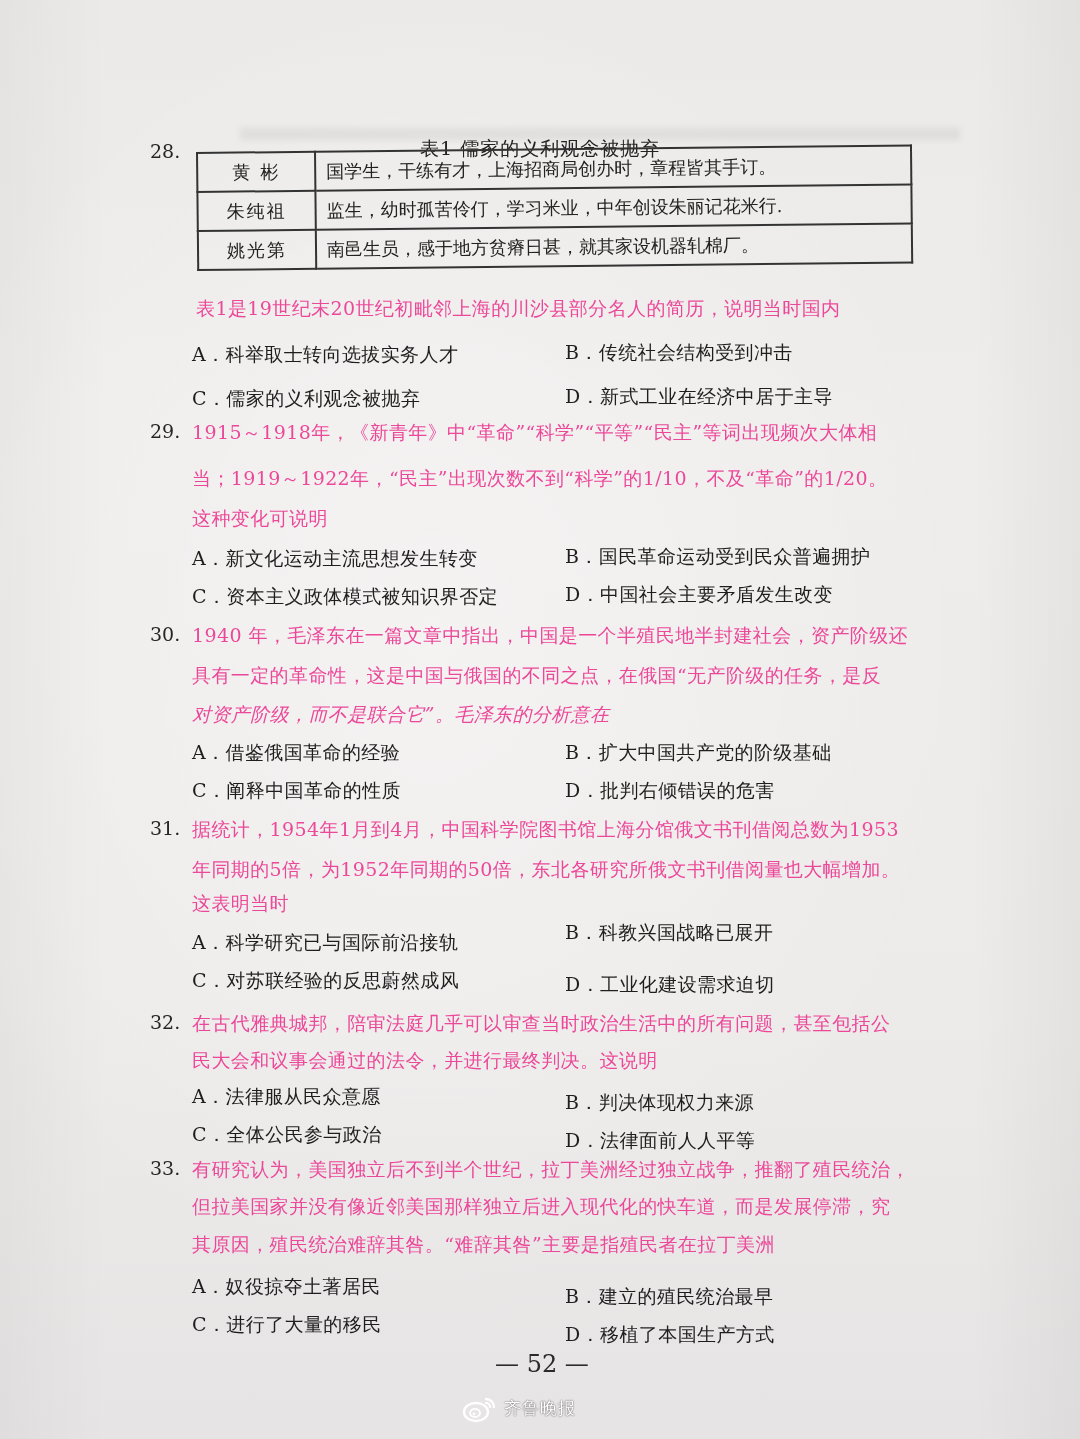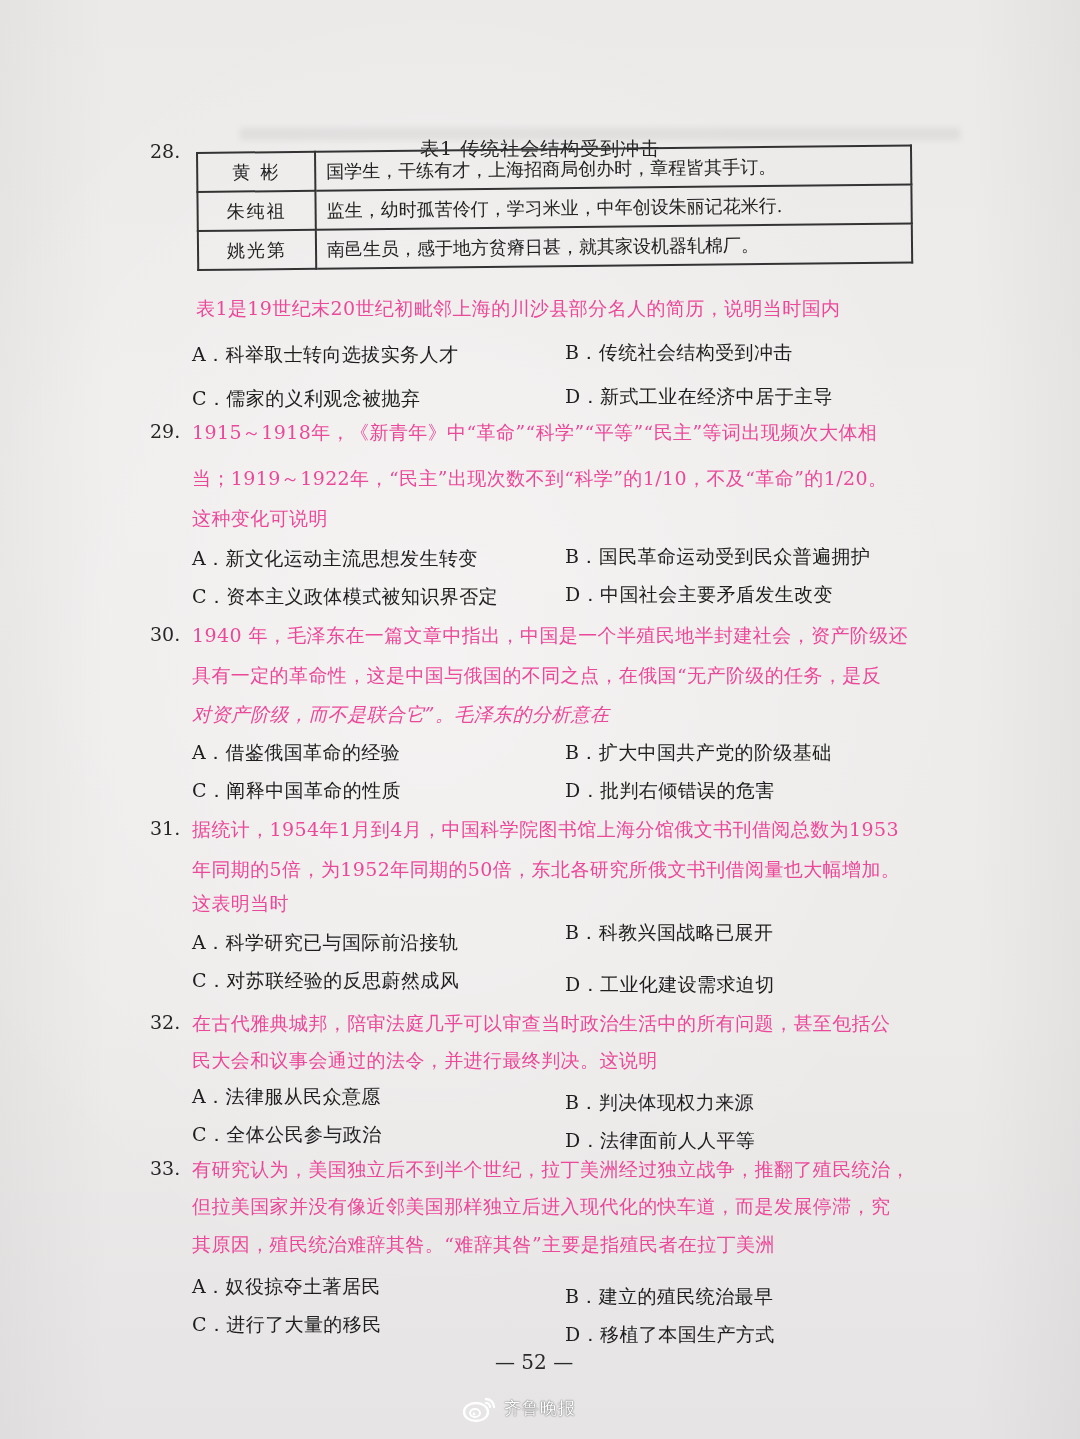--- a/index.html
+++ b/index.html
@@ -85,21 +85,21 @@
   }
   .bio-table td.name {
     width: 96px;
     text-align: center;
     letter-spacing: 2px;
   }
   .page-num {
     position: absolute;
     left: 495px;
     top: 1350px;
-    font-size: 20px;
+    font-size: 24px;
     color: #2a2a2a;
   }
   .watermark {
     position: absolute;
     left: 462px;
     top: 1393px;
     display: flex;
     align-items: center;
     gap: 6px;
   }
@@ -118,21 +118,21 @@
 </head>
 <body>
 
 <div class="page-shade"></div>
 <div class="ghost-line"></div>
 
 <div class="content">
 
   <div>
     <span class="qnum" style="left:150px;top:140px;">28.</span>
-    <span class="table-caption">表1  传统社会结构受到冲击</span>
+    <span class="table-caption">表1  儒家的义利观念被抛弃</span>
     <table class="bio-table">
       <tbody>
           <tr>
         <td class="name">黄  彬</td>
         <td>国学生，干练有才，上海招商局创办时，章程皆其手订。</td>
       </tr>
       <tr>
         <td class="name">朱纯祖</td>
         <td>监生，幼时孤苦伶仃，学习米业，中年创设朱丽记花米行.</td>
       </tr>

